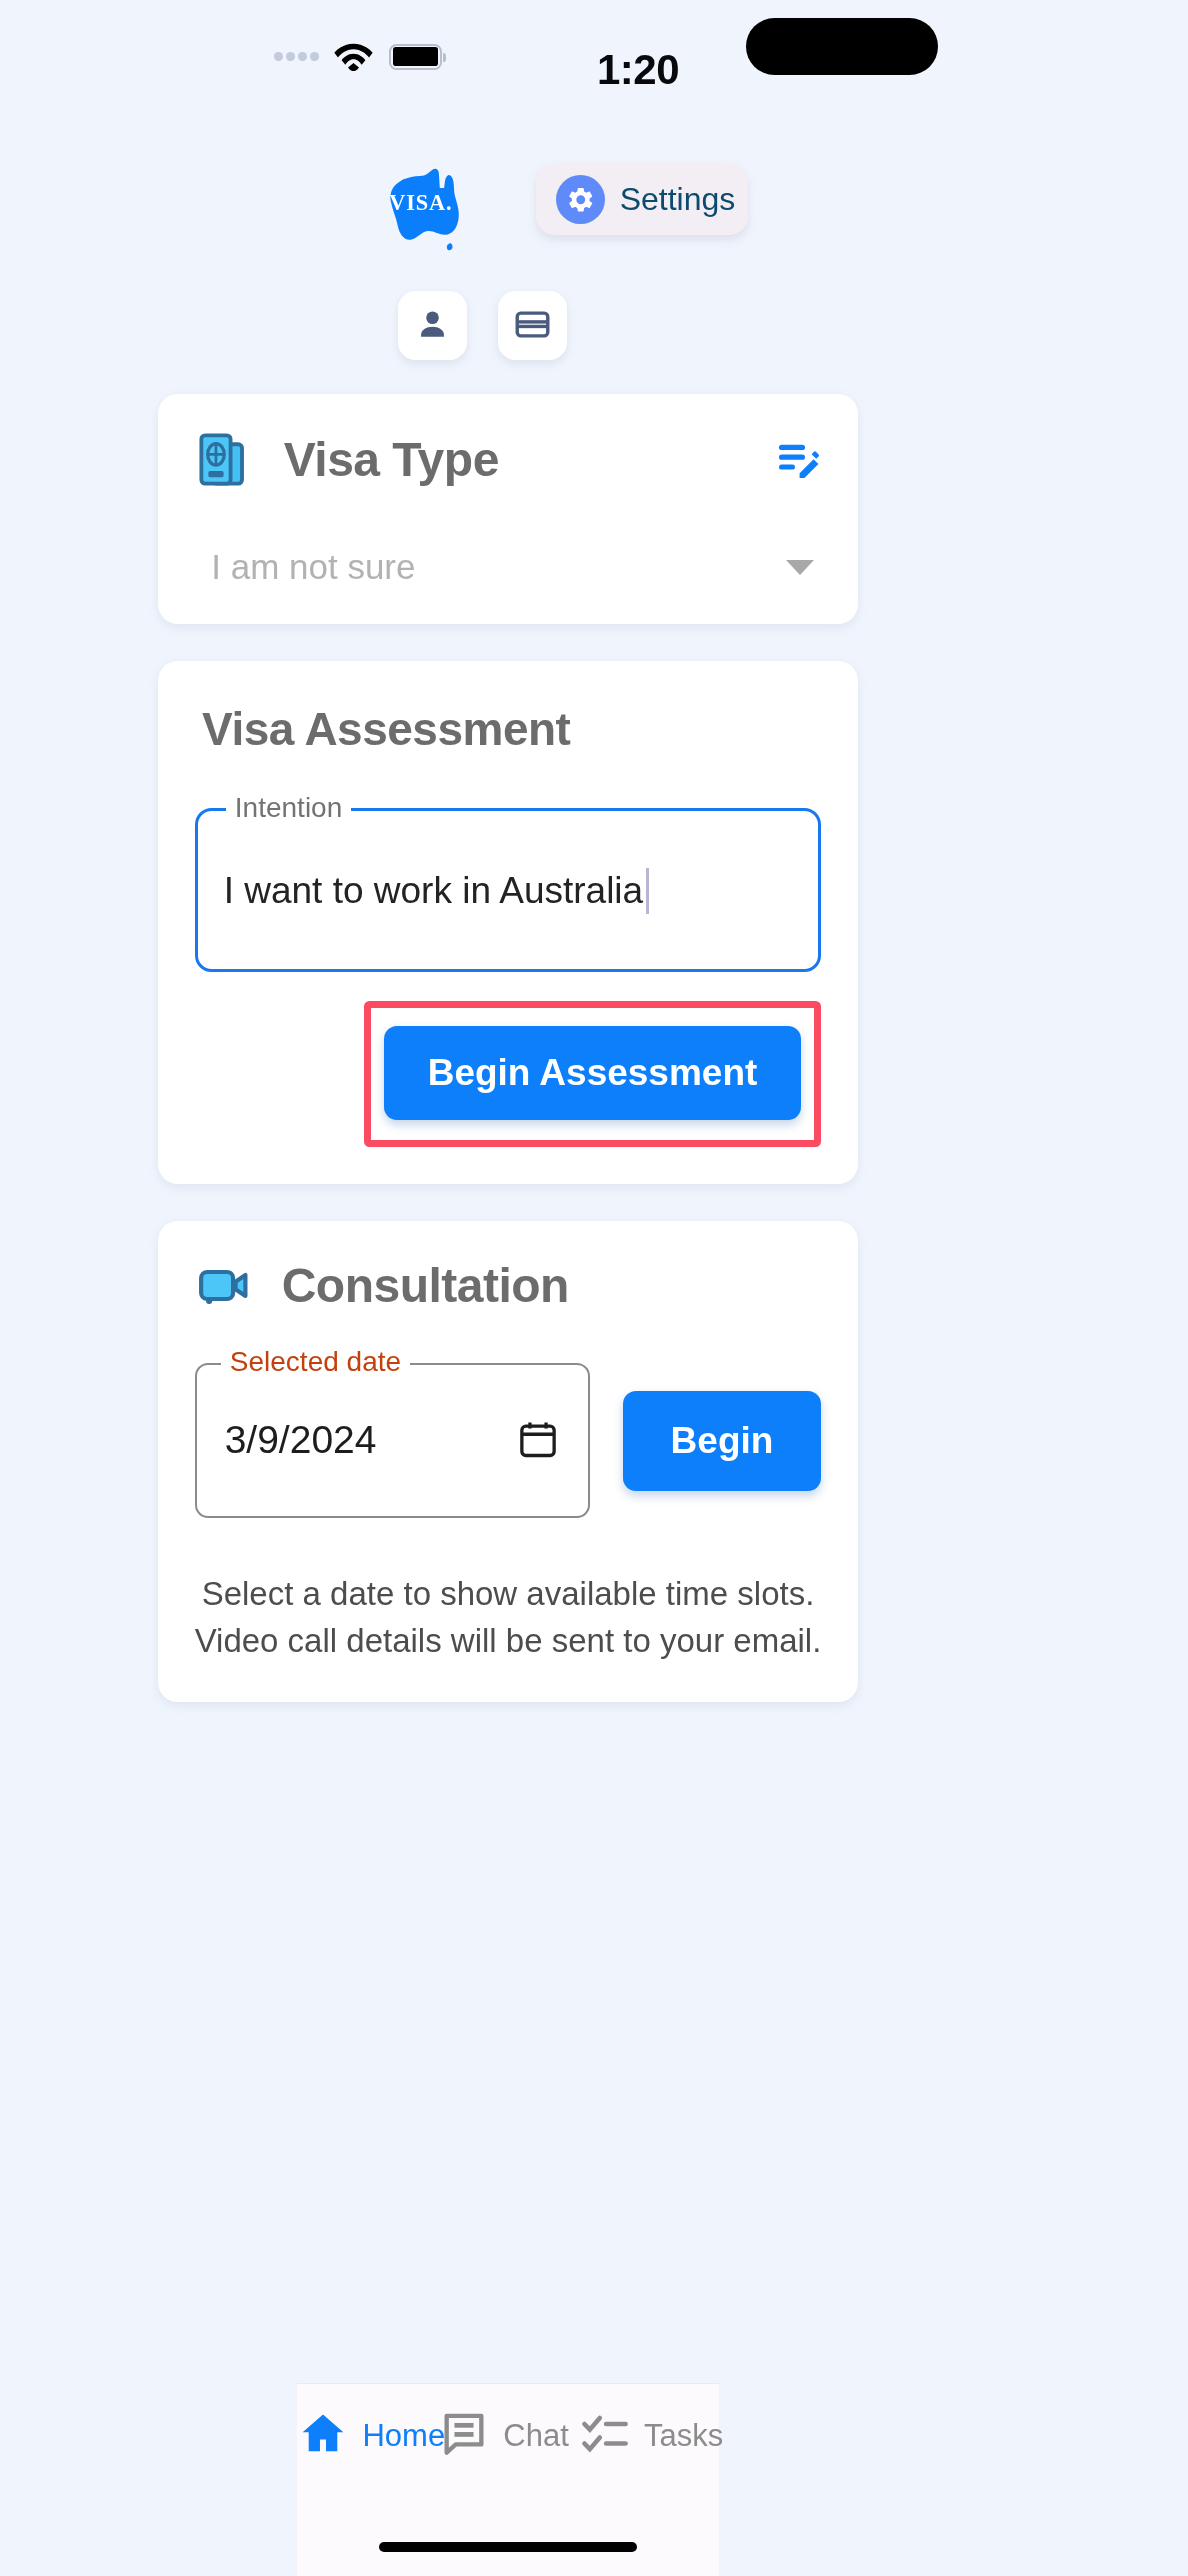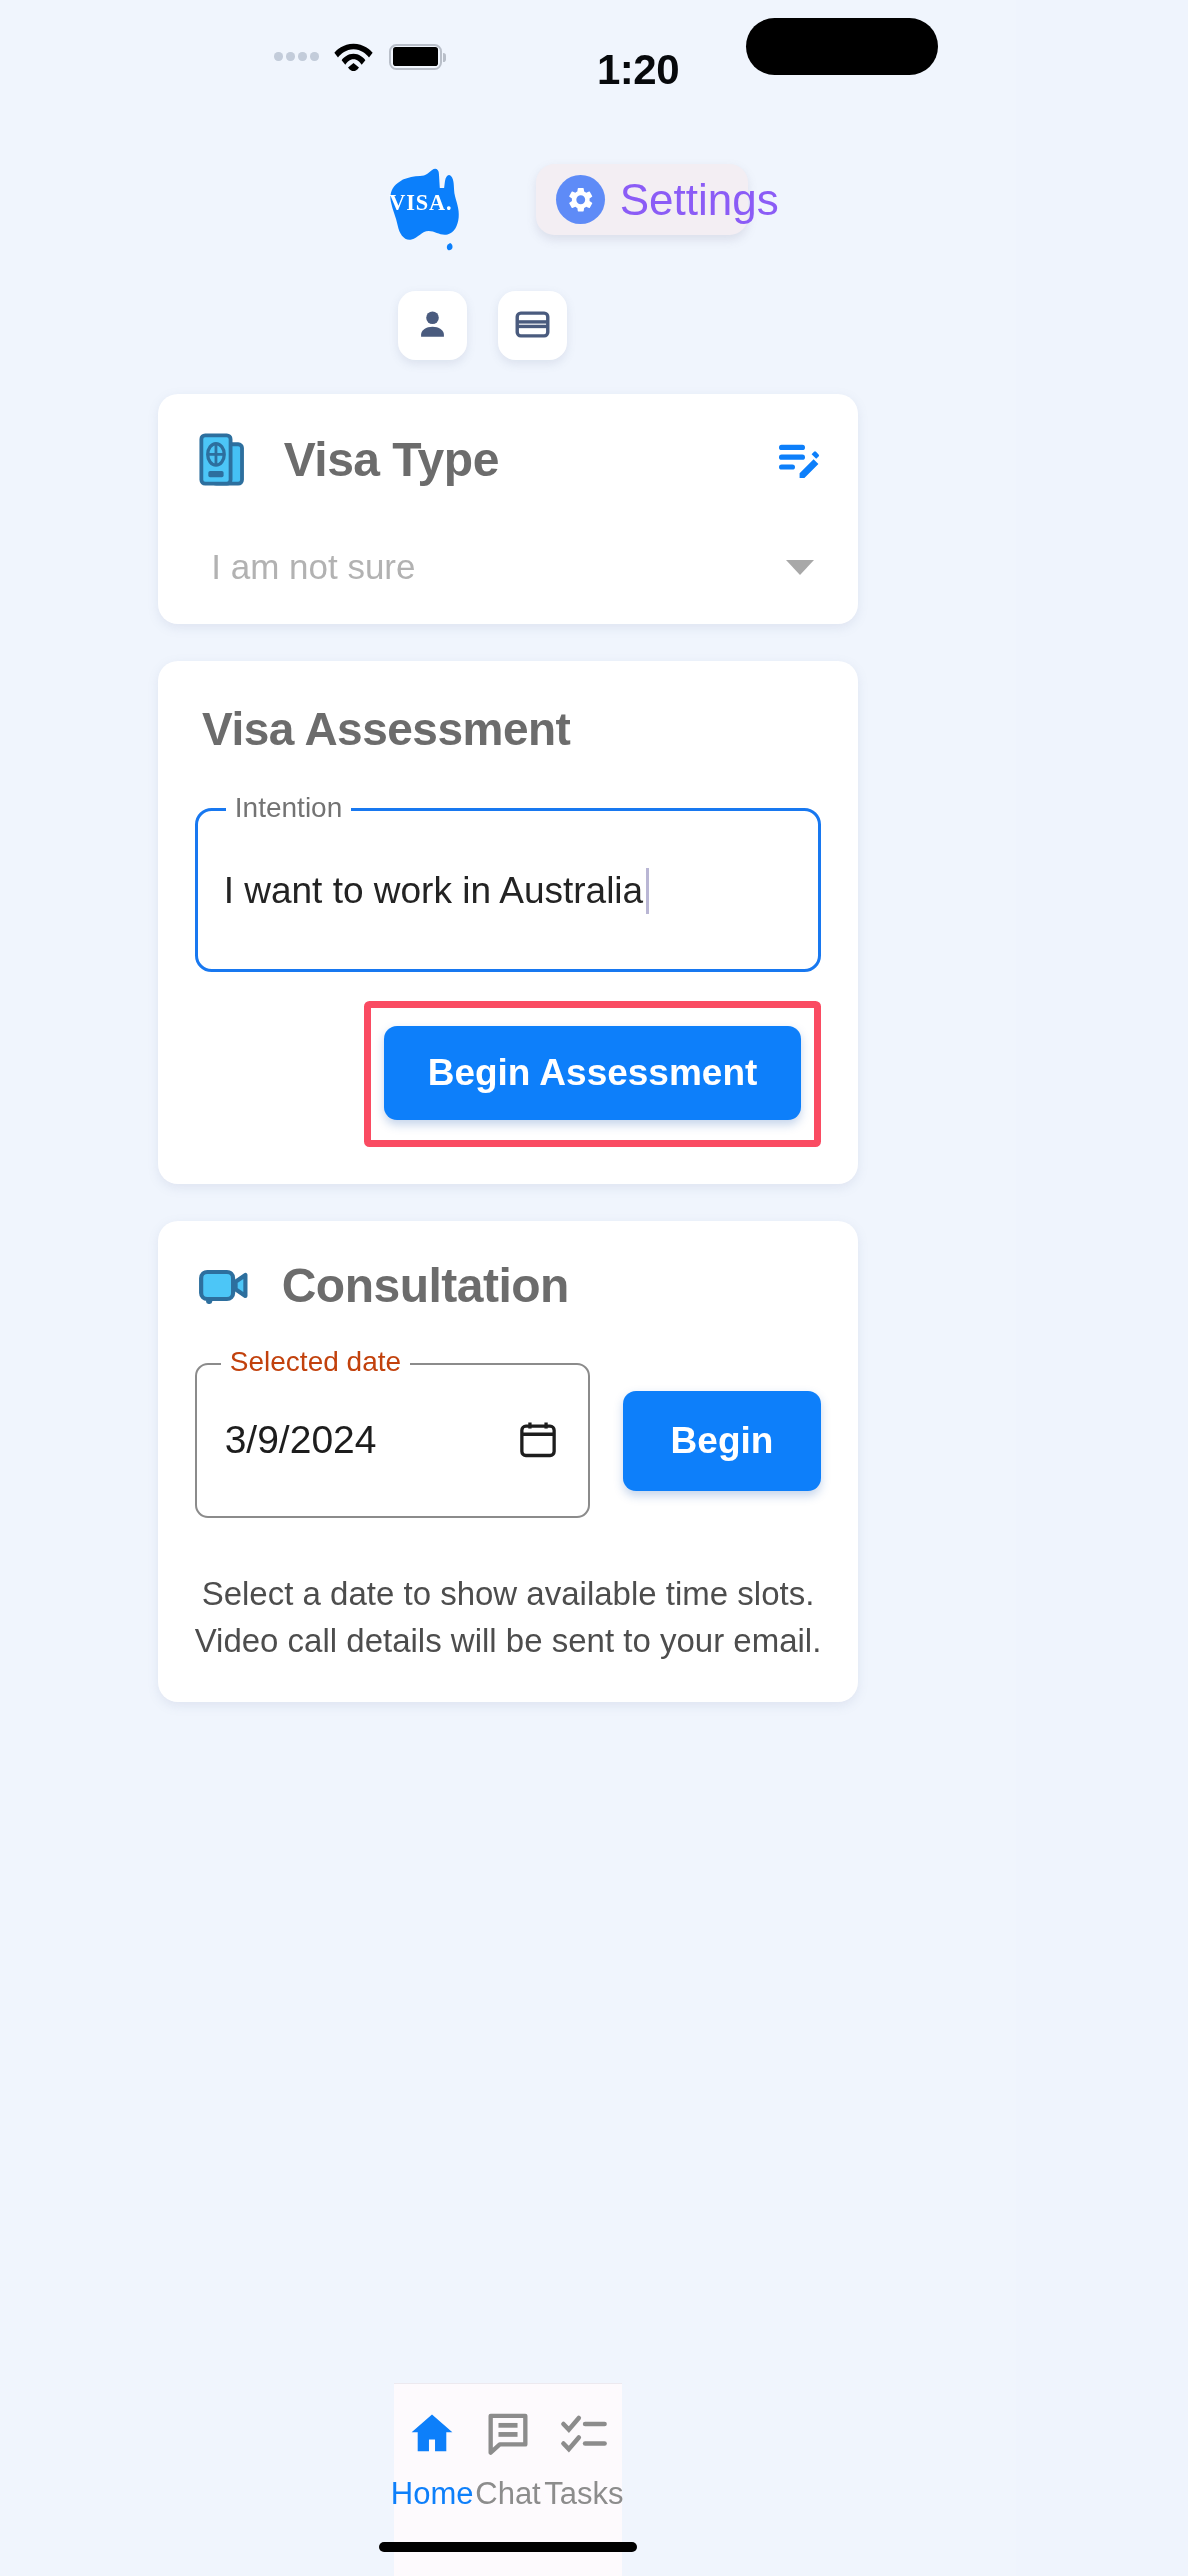--- a/index.html
+++ b/index.html
@@ -66,21 +66,21 @@
     display: flex; align-items: center; gap: 14.7px;
     padding-left: 20px;
     box-shadow: 0 4.6px 10px rgba(120,120,150,0.17);
   }
   .gear-badge {
     width: 49px; height: 49px; border-radius: 50%;
     background: #5e8bf7;
     display: flex; align-items: center; justify-content: center;
     flex: none;
   }
-  .settings-label { font-size: 44px; color: #8b5cf6; }
+  .settings-label { font-size: 32px; color: #0c4a6e; }
 
   .visa-logo { position: absolute; right: 33px; top: -5.5px; width: 103px; height: 103px; }
   .visa-logo svg { display: block; width: 100%; height: 100%; }
 
   
   .quick-row {
     position: relative; height: 97px; flex: none;
     display: flex; justify-content: flex-end; align-items: center;
     gap: 31px; padding-right: 52px;
   }
@@ -189,21 +189,21 @@
 
   
   .bottomnav {
     flex: none; height: 193px;
     background: #fdfafd;
     border-top: 0.9px solid #ece9ef;
     display: flex; align-items: flex-start; justify-content: space-around;
     padding-top: 24px;
   }
   .navitem {
-    width: 33%; display: flex; flex-direction: column;
+    width: 33%; display: flex; flex-direction: row;
     align-items: center; gap: 13px;
   }
   .navitem .lbl { font-size: 31px; color: #8c8c8c; }
   .navitem.active .lbl { color: #0d7ffa; }
   .home-indicator {
     position: absolute; bottom: 24px; left: 50%; transform: translateX(-50%);
     width: 258px; height: 10px; background: #000; border-radius: 5.5px;
   }
 </style>
 </head>

